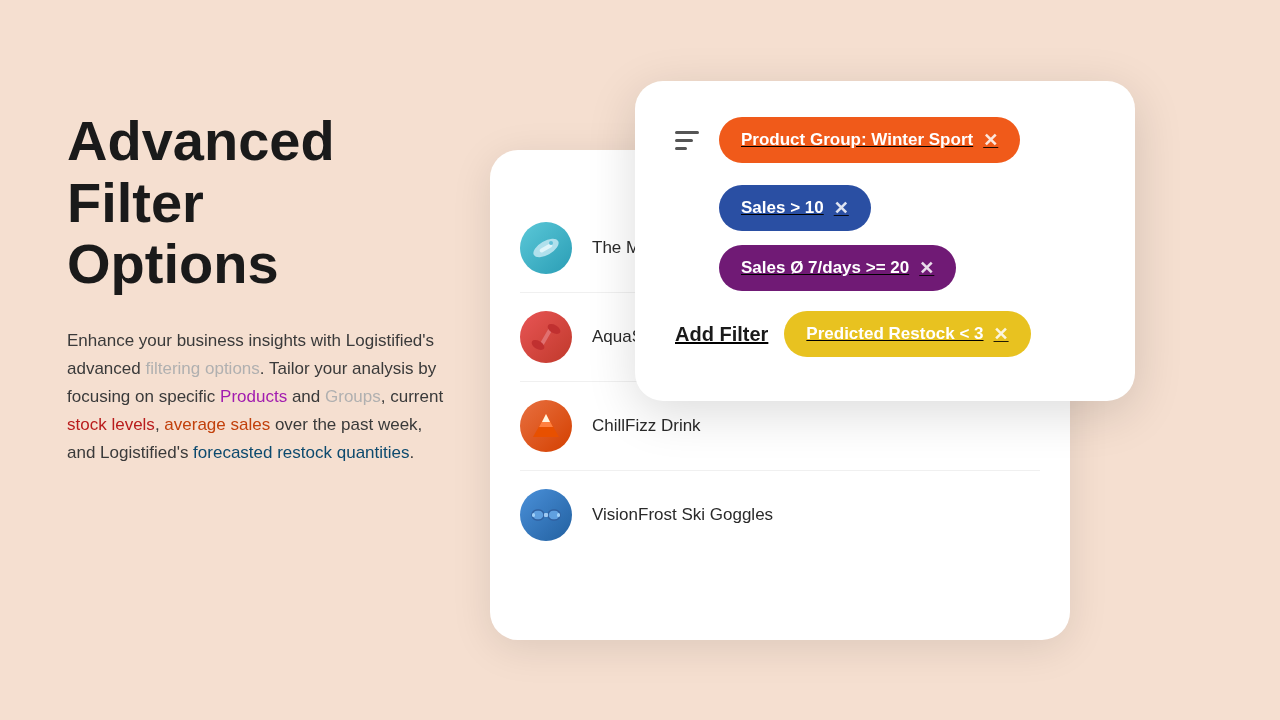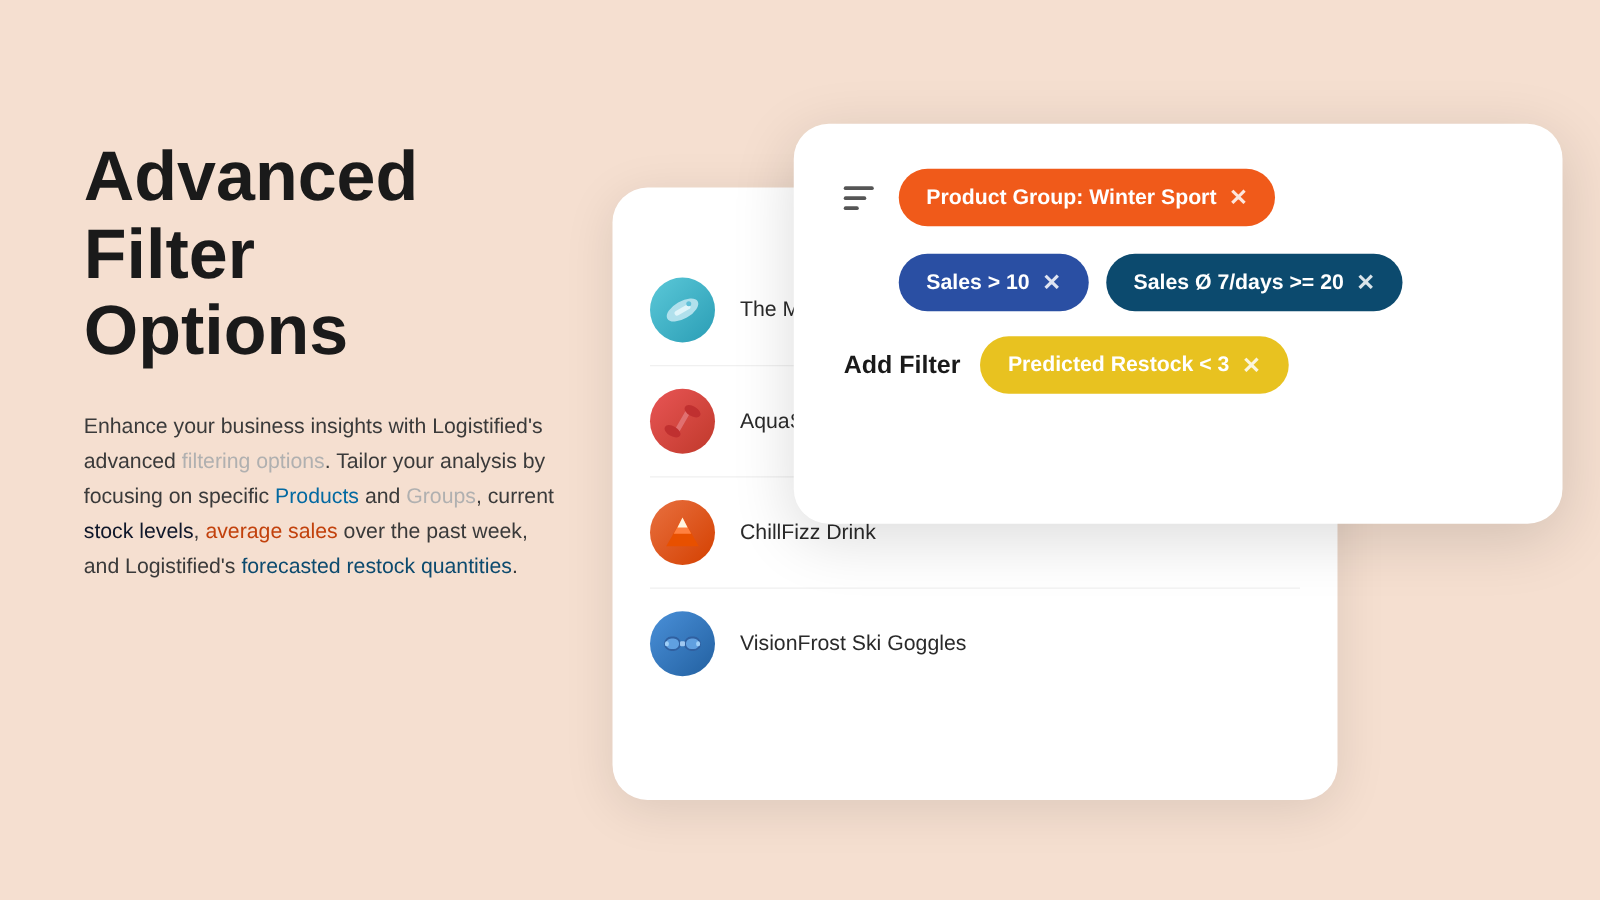--- a/index.html
+++ b/index.html
@@ -89,27 +89,28 @@
     .product-name {
       font-size: 17px;
       color: #2a2a2a;
       font-weight: 400;
     }
 
     
     .front-card {
       position: absolute;
       left: 635px;
-      top: 99px;
-      width: 615px;
+      top: 81px;
+      width: 500px;
       min-height: 320px;
       background: #ffffff;
       border-radius: 28px;
       box-shadow: 0 12px 50px rgba(0,0,0,0.14);
       padding: 36px 40px 40px 40px;
+      text-decoration: underline;
     }
 
     .filter-header {
       display: flex;
       align-items: center;
       margin-bottom: 22px;
     }
 
     .filter-tag {
       display: inline-flex;
@@ -125,21 +126,21 @@
 
     .tag-orange {
       background: #f05a1a;
     }
 
     .tag-blue {
       background: #2a4fa3;
     }
 
     .tag-purple {
-      background: #0c4a6e;
+      background: #701a75;
     }
 
     .tag-yellow {
       background: #e8c220;
       color: #fff;
     }
 
     .tag-close {
       font-size: 18px;
       cursor: pointer;
@@ -206,23 +207,23 @@
 <div class="left-section">
   <h1 class="main-title">
     <span>Advanced</span><br>
     <span>Filter</span><br>
     <span>Options</span>
   </h1>
   <p class="description">
     Enhance your business insights with Logistified's advanced
     <a class="link-gray">filtering options</a>.
     Tailor your analysis by focusing on specific
-    <a class="link-green" style="color:#0369a1;">Products</a> and
+    <a class="link-green" style="color:#a21caf;">Products</a> and
     <a class="link-gray" style="color:#b0b0b0;text-align:right;">Groups</a>,
-    current <a class="link-gray" style="color:#0f172a;">stock levels</a>,
+    current <a class="link-gray" style="color:#b91c1c;">stock levels</a>,
     <a class="link-gray" style="color:#c2410c;">average sales</a>
     over the past week, and Logistified's
     <a class="link-gray" style="color:#0c4a6e;">forecasted restock quantities</a>.
   </p>
 </div>
 
 <div class="back-card">
   <div class="product-list">
 
     <div class="product-item">

